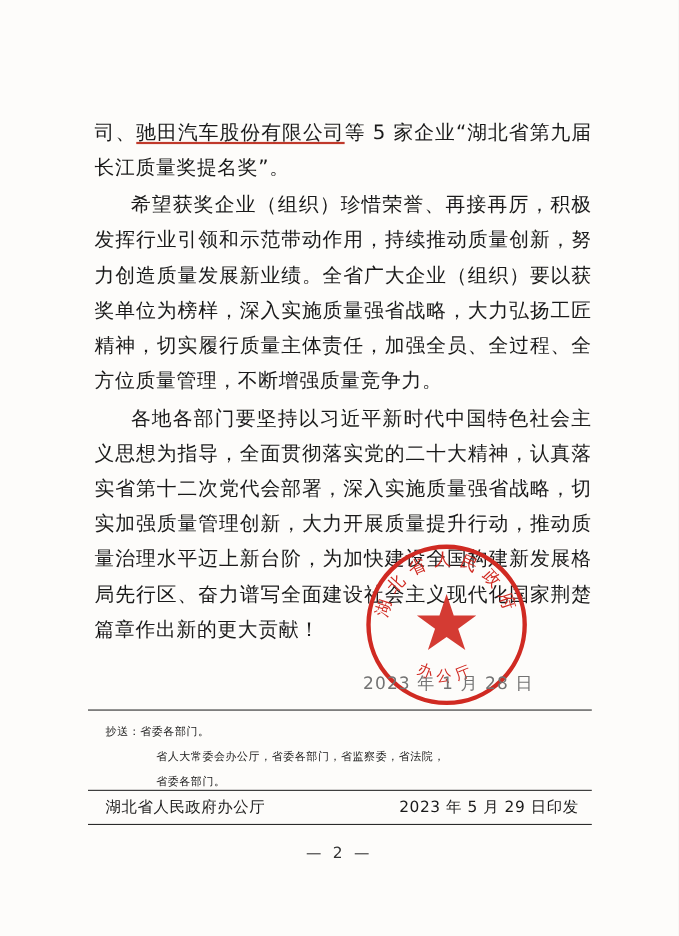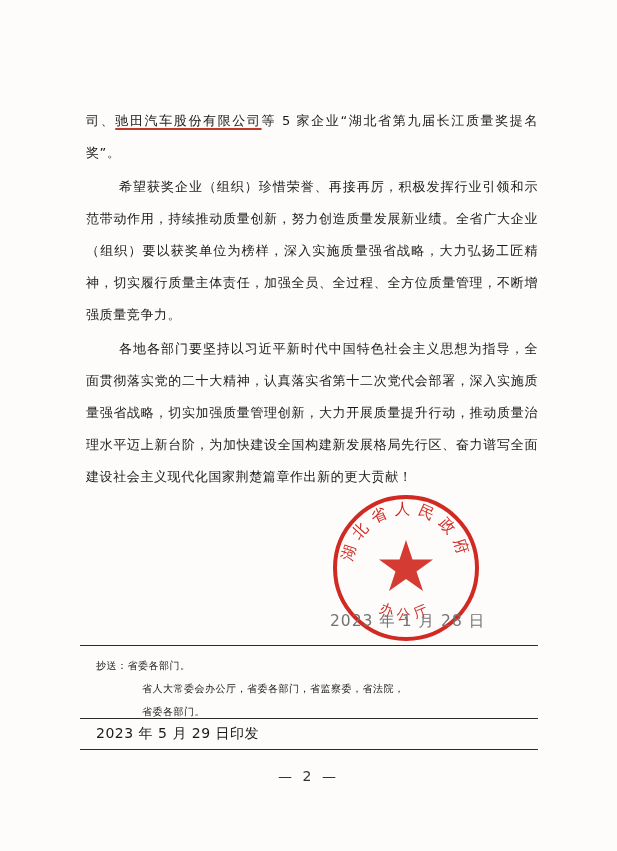--- a/index.html
+++ b/index.html
@@ -16,21 +16,21 @@
     font-family: "DejaVu Sans", "Liberation Sans", sans-serif;
     color: #1a1a1a;
   }
   .doc-body {
     position: absolute;
     left: 86px;
     top: 105px;
     width: 452px;
   }
   .para {
-    font-size: 13px;
+    font-size: 18px;
     line-height: 32px;
     letter-spacing: 0.6px;
     text-align: justify;
     text-justify: inter-character;
     margin: 0 0 2px 0;
     word-break: break-all;
   }
   .para.indent {
     text-indent: 33px;
   }
@@ -142,20 +142,21 @@
 
   <div class="cc-block">
     <div><span>抄送：</span><span>省委各部门。</span></div>
     <div class="cc-line2">省人大常委会办公厅，省委各部门，省监察委，省法院，</div>
     <div class="cc-line3">省委各部门。</div>
   </div>
 
   <div class="footer-rule rule-mid"></div>
 
   <div class="issuer-row">
+    <span>湖北省人民政府办公厅</span>
     <span>2023 年 5 月 29 日印发</span>
   </div>
 
   <div class="footer-rule rule-bot"></div>
 
   <div class="page-number">— 2 —</div>
 
 </div>
 
 </body></html>

